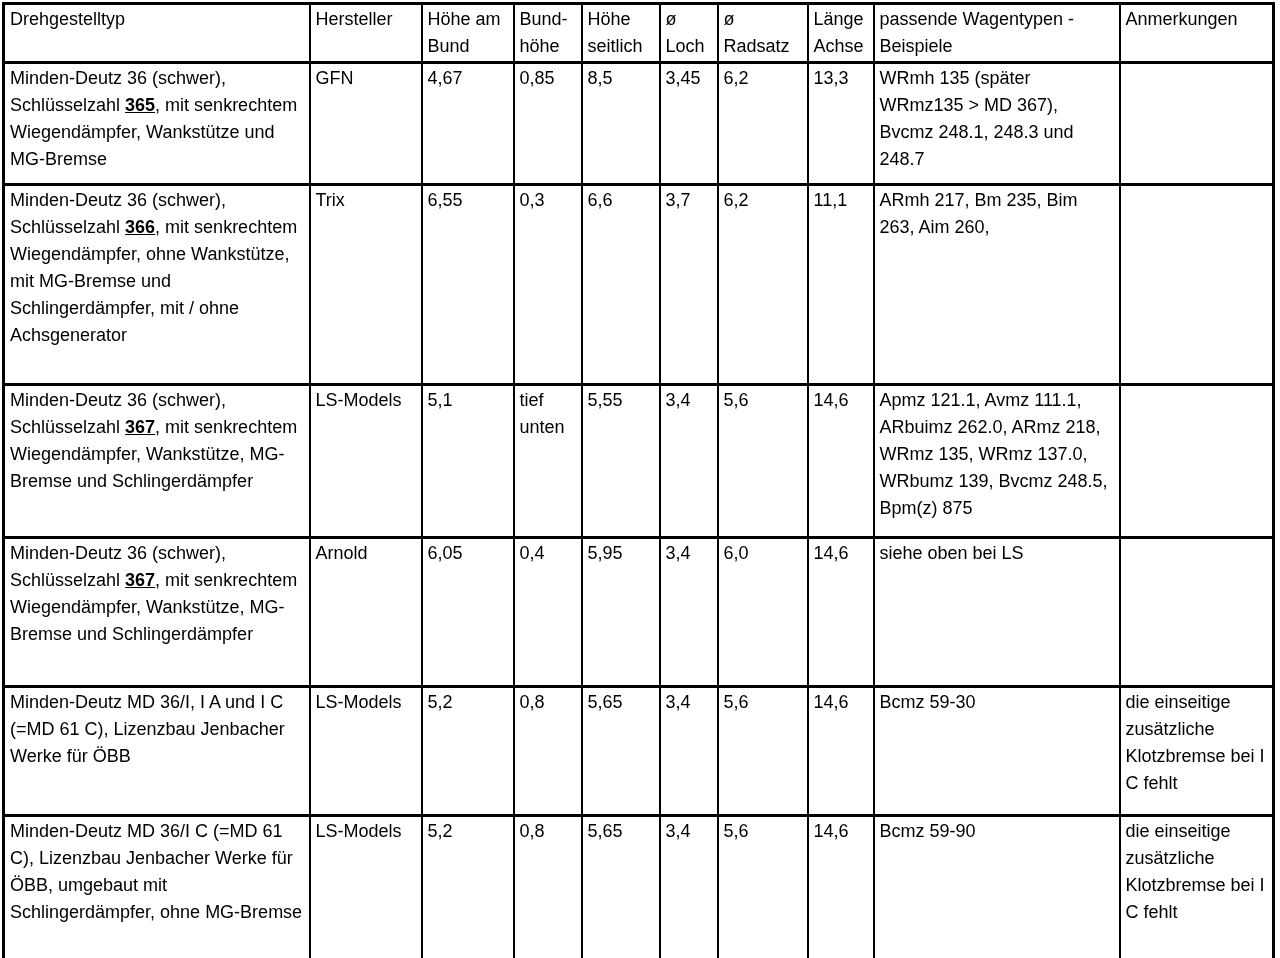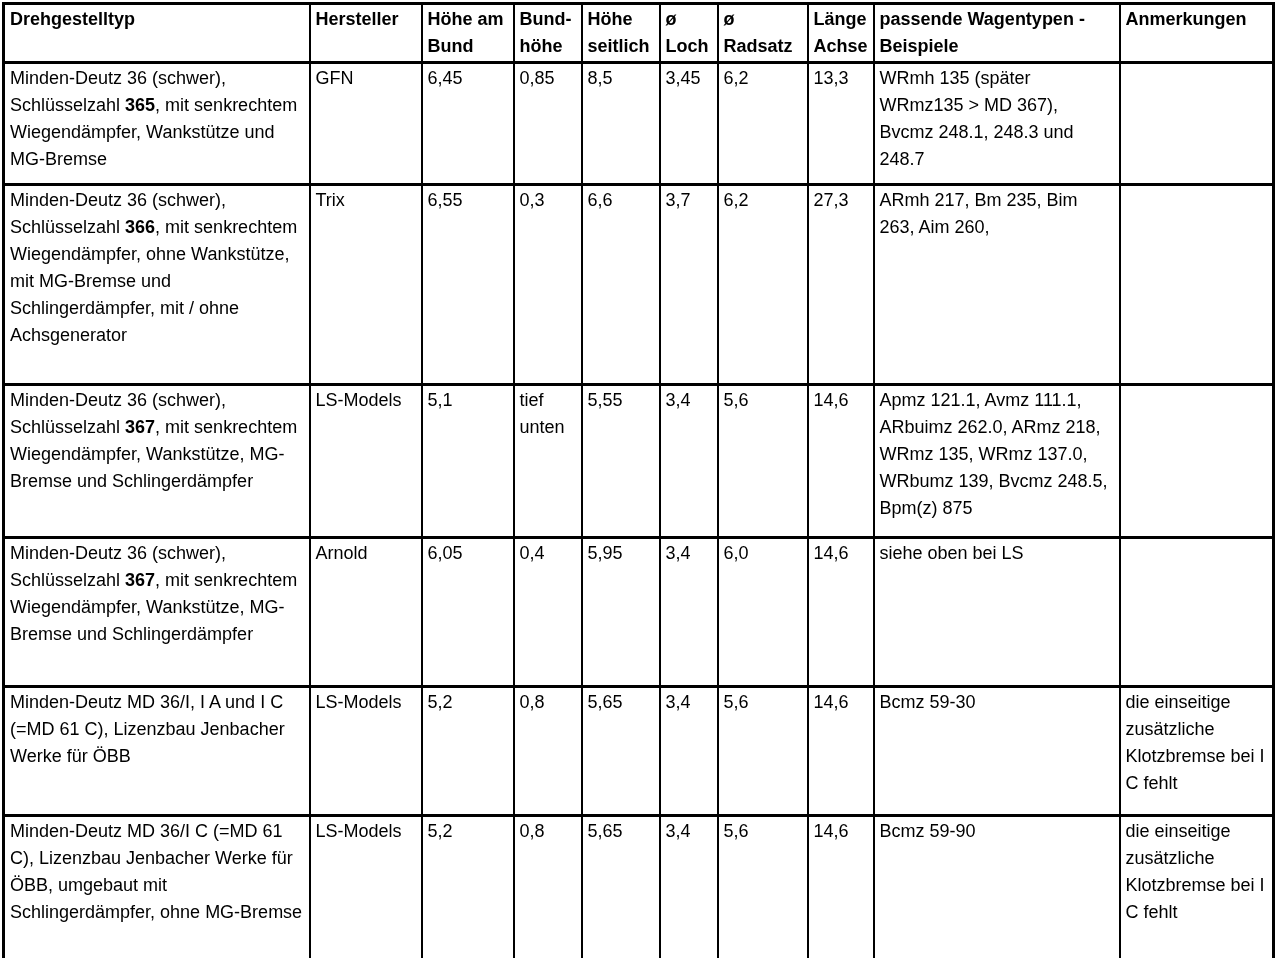--- a/index.html
+++ b/index.html
@@ -36,27 +36,27 @@
     text-align: left;
     padding: 1px 3px 1px 5px;
     line-height: 27px;
     overflow: hidden;
     word-wrap: normal;
   }
   table.bogie-table {
     border: 3px solid #000;
   }
   table.bogie-table th {
-    font-weight: bold;
+    font-weight: normal;
     white-space: pre-line;
   }
   table.bogie-table td {
     font-weight: normal;
   }
-  td b { font-weight: bold; }
+  td b { font-weight: bold; text-decoration: underline; }
 </style>
 </head>
 <body>
 
 <div class="page">
   <table class="bogie-table">
     <colgroup>
       <col style="width:306px">
         <col style="width:112px">
         <col style="width:92px">
@@ -86,38 +86,38 @@
 Achse</th>
         <th>passende Wagentypen -
 Beispiele</th>
         <th>Anmerkungen</th>
       </tr>
     </thead>
     <tbody>
       <tr style="height:122px">
         <td><span>Minden-Deutz 36 (schwer), Schlüsselzahl </span><b>365</b><span>, mit senkrechtem Wiegendämpfer, Wankstütze und MG-Bremse</span></td>
         <td>GFN</td>
-        <td>6,45</td>
+        <td>4,67</td>
         <td>0,85</td>
         <td>8,5</td>
         <td>3,45</td>
         <td>6,2</td>
         <td>13,3</td>
         <td>WRmh 135 (später WRmz135 &gt; MD 367), Bvcmz 248.1, 248.3 und 248.7</td>
         <td></td>
       </tr>
       <tr style="height:200px">
         <td><span>Minden-Deutz 36 (schwer), Schlüsselzahl </span><b>366</b><span>, mit senkrechtem Wiegendämpfer, ohne Wankstütze, mit MG-Bremse und Schlingerdämpfer, mit / ohne Achsgenerator</span></td>
         <td>Trix</td>
         <td>6,55</td>
         <td>0,3</td>
         <td>6,6</td>
         <td>3,7</td>
         <td>6,2</td>
-        <td>27,3</td>
+        <td>11,1</td>
         <td>ARmh 217, Bm 235, Bim 263, Aim 260,</td>
         <td></td>
       </tr>
       <tr style="height:153px">
         <td><span>Minden-Deutz 36 (schwer), Schlüsselzahl </span><b>367</b><span>, mit senkrechtem Wiegendämpfer, Wankstütze, MG-Bremse und Schlingerdämpfer</span></td>
         <td>LS-Models</td>
         <td>5,1</td>
         <td>tief unten</td>
         <td>5,55</td>
         <td>3,4</td>

